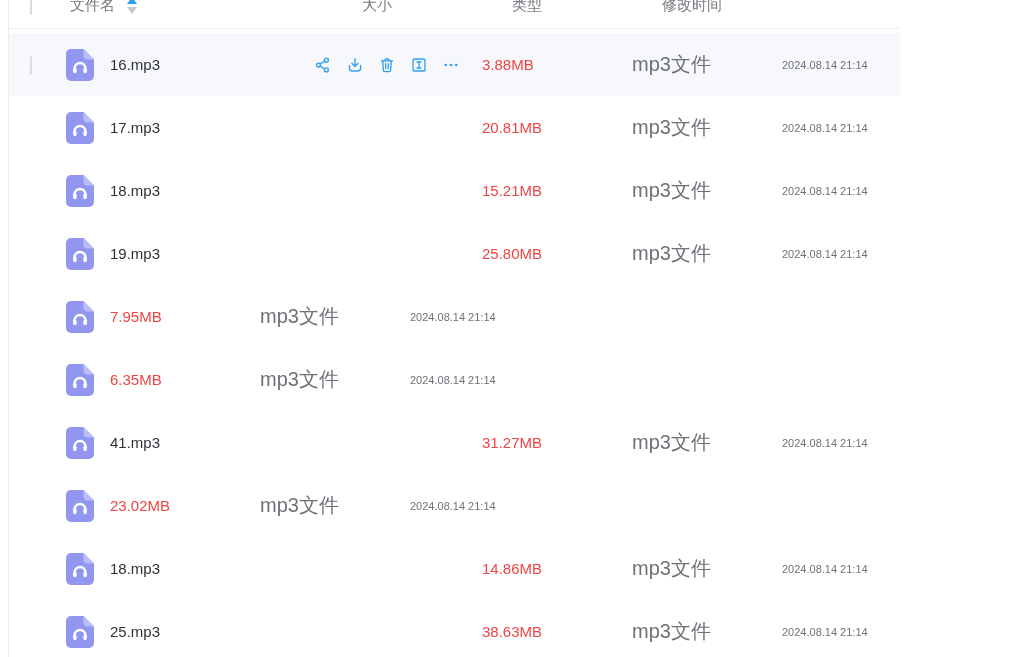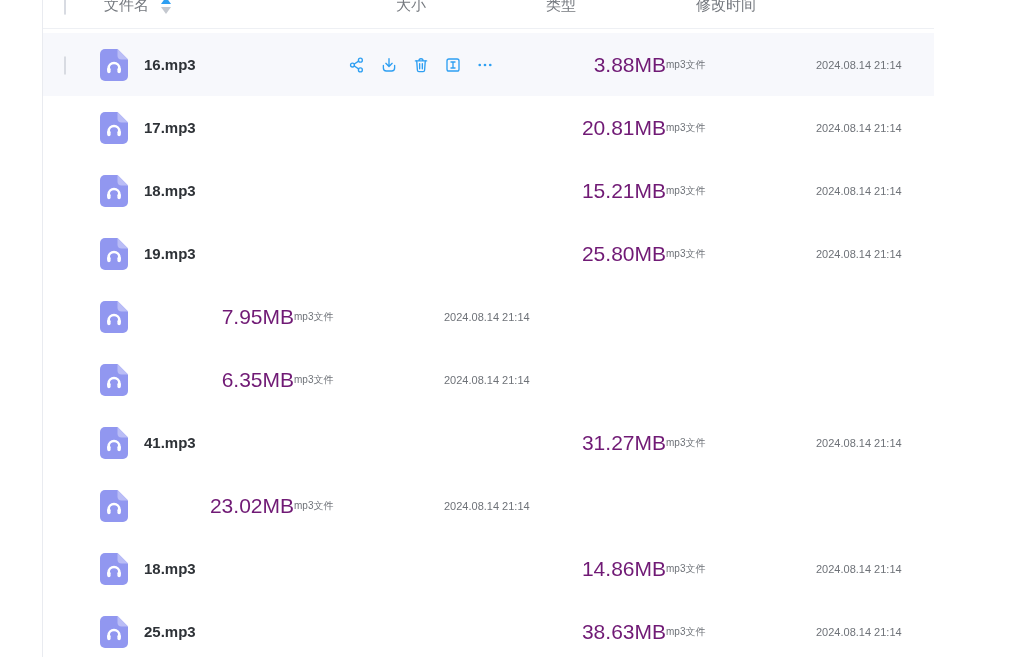--- a/index.html
+++ b/index.html
@@ -1,18 +1,18 @@
 <!DOCTYPE html>
 <html><head>
 <meta charset="utf-8">
 <style>
   * { margin:0; padding:0; box-sizing:border-box; }
   html,body { width:1012px; height:657px; overflow:hidden; background:#fff;
               font-family:"Liberation Sans","DejaVu Sans",sans-serif; }
-  .page { position:relative; width:900px; height:657px; overflow:hidden;margin-left:34px; }
+  .page { position:relative; width:900px; height:657px; overflow:hidden; }
   .left-rule { position:absolute; left:8px; top:0; bottom:0; width:1px; background:#e9ebf0; }
   .table { position:absolute; left:9px; top:0; right:0; }
 
   
   .thead { display:flex; align-items:center; height:47px; margin-top:-18px;
            padding-left:21px; border-bottom:1px solid #eef0f4; color:#75797f; font-size:15px; }
   .thead .cb-slot { margin-right:24px; }
   .th-name { display:flex; align-items:center; }
   .sort { display:inline-flex; flex-direction:column; align-items:center; margin-left:12px; cursor:pointer; }
   .sort .up   { width:0; height:0; border-left:5px solid transparent; border-right:5px solid transparent;
@@ -25,26 +25,26 @@
 
   
   .tbody { padding-top:4px; }
   .row { display:flex; align-items:center; height:63px; padding-left:21px; cursor:default; }
   .row.hover { background:#f7f8fc; }
   .cb-slot { width:16px; height:16px; flex:0 0 16px; }
   .checkbox { width:16px; height:16px; border:1px solid #d8dbe2; border-radius:4px; background:#fff; }
   .row .cb-slot { margin-right:20px; visibility:hidden; }
   .row.hover .cb-slot { visibility:visible; }
   .ficon { flex:0 0 28px; width:28px; height:32px; margin-right:16px; }
-  .name-cell { width:372px; display:flex; align-items:center; font-size:15px; color:#2e3237;font-weight:bold; }
+  .name-cell { width:372px; display:flex; align-items:center; font-size:15px; color:#2e3237; }
   .actions { display:none; margin-left:auto; margin-right:22px; align-items:center; gap:14px; }
   .row.hover .actions { display:flex; }
   .act { width:18px; height:18px; cursor:pointer; }
-  .size-cell { width:150px; font-size:21px; color:#701a75;text-align:right; }
-  .type-cell { width:150px; font-size:10px; color:#6e7278; }
+  .size-cell { width:150px; font-size:15px; color:#ef4444; }
+  .type-cell { width:150px; font-size:20px; color:#6e7278; }
   .date-cell { flex:1; font-size:11px; color:#6e7278; }
 </style>
 </head>
 <body>
 
 <div class="page">
   <div class="left-rule"></div>
 
   <div class="table">
 

